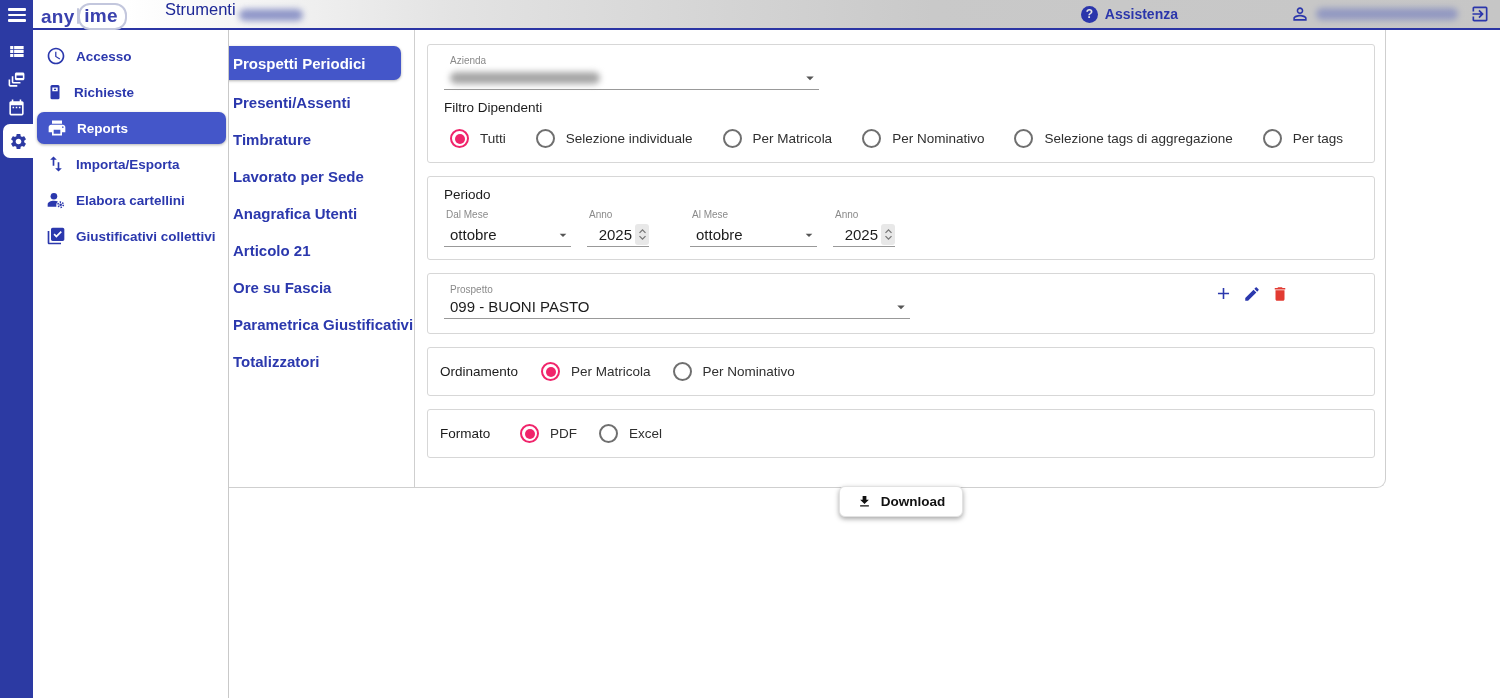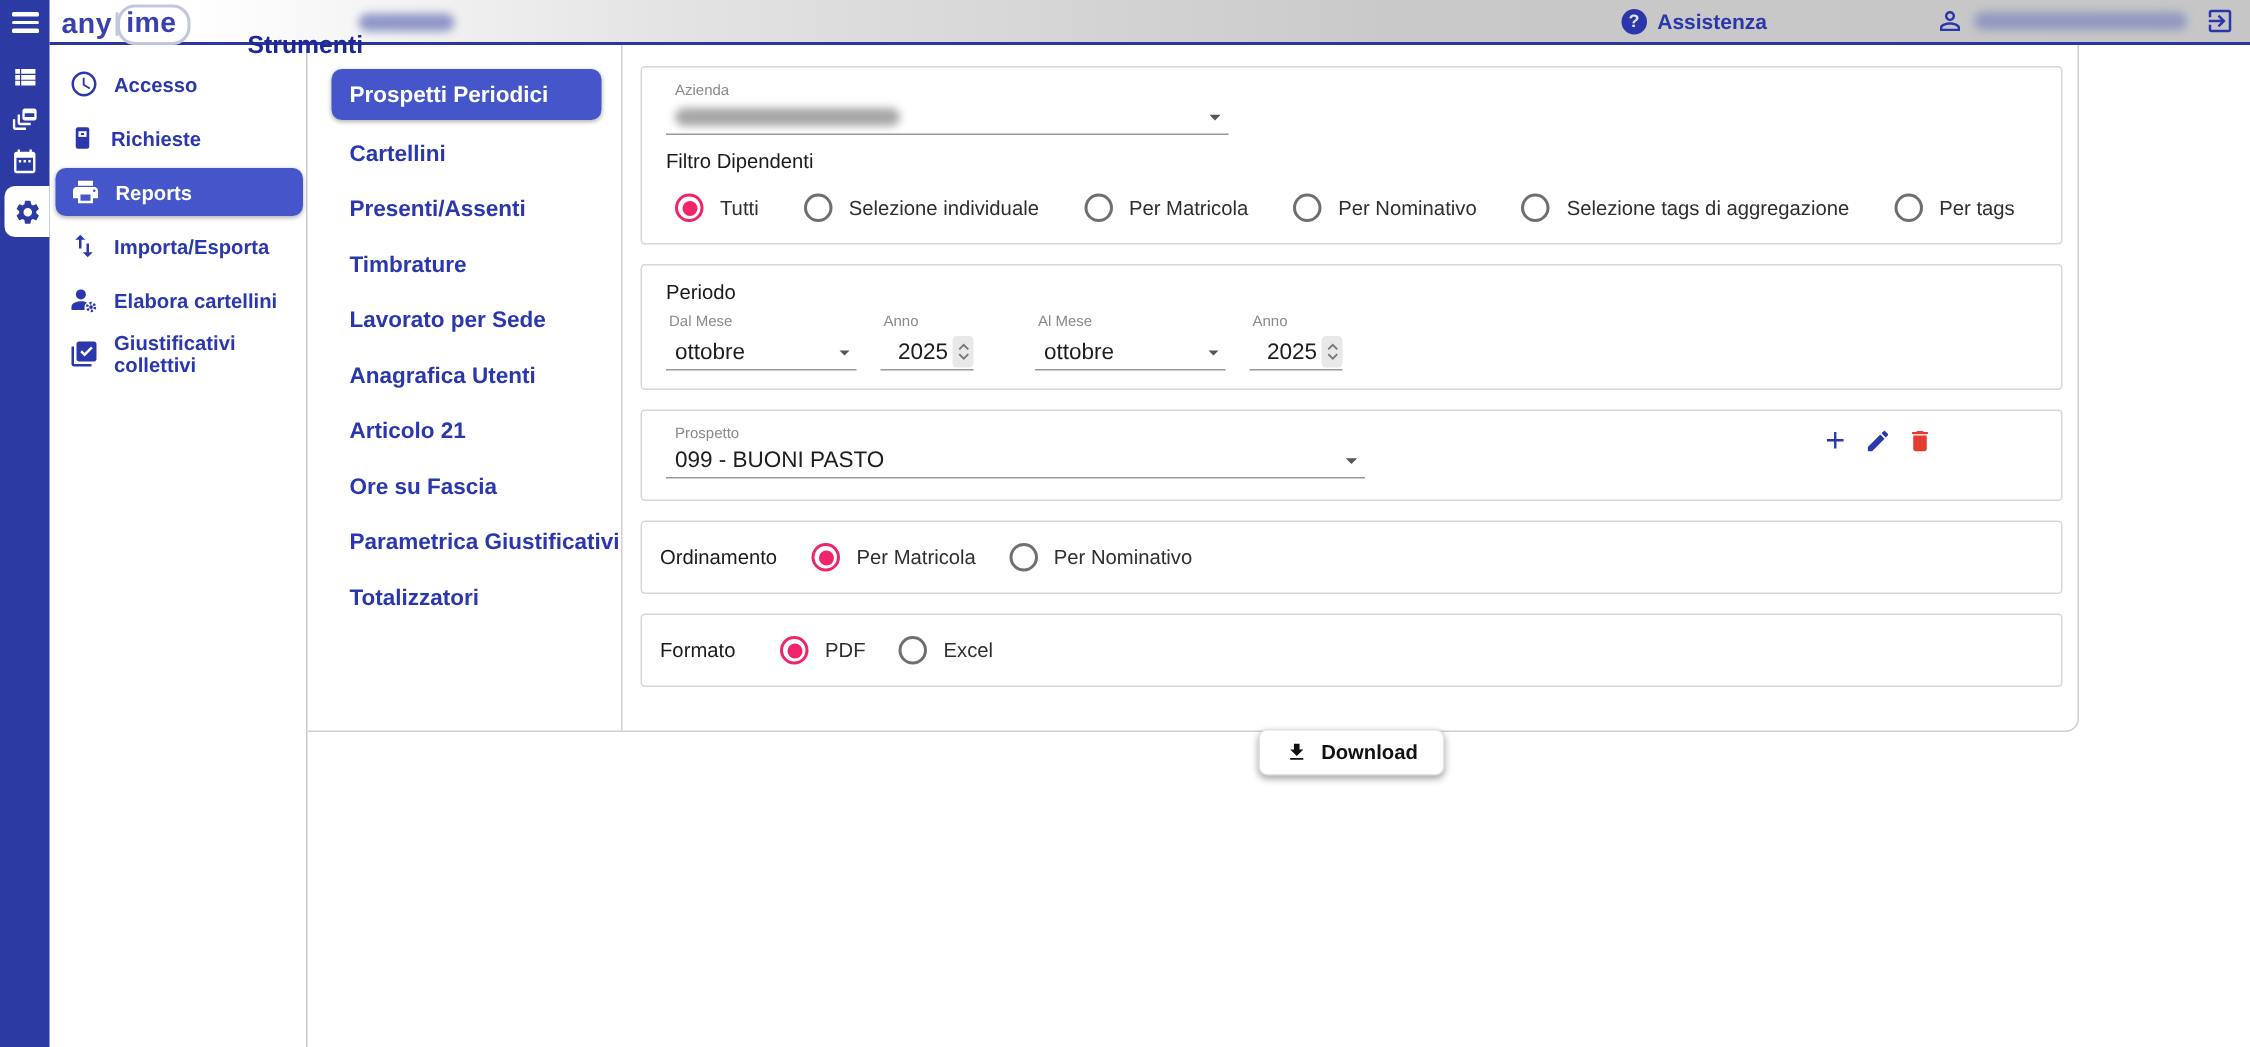--- a/index.html
+++ b/index.html
@@ -12,41 +12,41 @@
     display:flex; flex-direction:column; justify-content:center; align-items:center; gap:3px; cursor:pointer; }
   .hamb-block span { width:18px; height:2.5px; background:#fff; border-radius:1px; }
 
   .header { position:absolute; left:33px; top:0; width:1467px; height:30px;
     background:linear-gradient(90deg,#ffffff 0px,#ffffff 95px,#e3e3e3 420px,#c9c9c9 900px,#c6c6c6 100%);
     border-bottom:2px solid #2b35a4; z-index:5; }
   .logo { position:absolute; left:8px; top:3px; display:flex; align-items:center; font-weight:700; font-size:19px;
     color:#3a41ae; letter-spacing:.3px; cursor:pointer; }
   .logo .t-stem { width:2.5px; height:16px; background:#c3c7dd; border-radius:2px; margin:0 0 2px 2px; }
   .logo .cloud { border:2px solid #c3c7dd; border-radius:12px; padding:0 7px 1px 4px; margin-left:-1px; }
-  .h-title { position:absolute; left:132px; top:21px; font-size:16.5px; font-weight:700; color:#1d2796; }
+  .h-title { position:absolute; left:132px; top:0; font-size:16.5px; font-weight:400; color:#1d2796; }
   .h-title-blur { position:absolute; left:206px; top:9px; width:64px; height:12px; background:#6f79bb;
     border-radius:6px; filter:blur(3px); opacity:.75; }
   .h-right { position:absolute; right:8px; top:0; height:28px; display:flex; align-items:center; }
   .help-wrap { display:flex; align-items:center; cursor:pointer; }
   .help-circle { width:17px; height:17px; border-radius:50%; background:#2b36ab; color:#e3e3e3; font-size:12px;
     font-weight:700; display:flex; align-items:center; justify-content:center; }
   .help-label { margin-left:7px; font-size:14px; font-weight:700; color:#2b36ab; }
   .person-icon { margin-left:112px; cursor:pointer; color:#2b36ab; }
   .email-blur { margin-left:6px; width:142px; height:12px; background:#7d86c0; border-radius:6px; filter:blur(3px);
     opacity:.7; cursor:pointer; }
   .logout-icon { margin-left:12px; margin-right:2px; color:#2b36ab; cursor:pointer; }
 
   
   .leftbar { position:absolute; left:0; top:30px; width:33px; bottom:0; background:#2c3aa3; padding-top:7px; z-index:4; }
   .lb-icon { width:33px; height:28px; display:flex; align-items:center; justify-content:center; color:#fff; cursor:pointer; }
   .lb-gear-tab { margin-top:3px; margin-left:3px; width:30px; height:34px; background:#fff; border-radius:7px 0 0 7px;
     display:flex; align-items:center; justify-content:center; color:#2c3aa3; cursor:pointer; }
 
   
-  .sidenav { position:absolute; left:33px; top:30px; width:172px; bottom:0; background:#fff;
+  .sidenav { position:absolute; left:33px; top:30px; width:196px; bottom:0; background:#fff;
     border-right:1px solid #c9c9c9; padding-top:8px; z-index:3; }
   .sn-item { height:36px; display:flex; align-items:center; gap:10px; padding-left:13px; color:#2b38ad;
     font-weight:700; font-size:13.5px; cursor:pointer; }
   .sn-item svg { flex:0 0 auto; }
   .sn-item.active { background:#4456c9; color:#fff; border-radius:7px; margin:2px 2px 2px 4px; height:32px;
     padding-left:10px; box-shadow:0 1px 3px rgba(0,0,0,.3); }
 
   
   .wrap { position:absolute; left:205px; top:30px; width:1181px; height:458px; display:flex; background:#fff;
     border-bottom:1px solid #cfcfcf; border-right:1px solid #cfcfcf; border-radius:0 0 9px 0; }
@@ -220,21 +220,20 @@
           <path d="M20 2H8c-1.1 0-2 .9-2 2v12c0 1.1.9 2 2 2h12c1.1 0 2-.9 2-2V4c0-1.1-.9-2-2-2zm-7.53 12L9 10.5l1.4-1.41 2.07 2.08L17.6 6 19 7.41 12.47 14zM4 6H2v14c0 1.1.9 2 2 2h14v-2H4V6z"></path>
         </svg>
       </span>
     <span>Giustificativi collettivi</span>
   </div>
 </div>
 
 <div class="wrap">
   <div class="rmenu">
     <div class="rm-item active">Prospetti Periodici</div>
-    <div class="rm-item">Cartellini</div>
     <div class="rm-item">Presenti/Assenti</div>
     <div class="rm-item">Timbrature</div>
     <div class="rm-item">Lavorato per Sede</div>
     <div class="rm-item">Anagrafica Utenti</div>
     <div class="rm-item">Articolo 21</div>
     <div class="rm-item">Ore su Fascia</div>
     <div class="rm-item">Parametrica Giustificativi</div>
     <div class="rm-item">Totalizzatori</div>
   </div>
 

